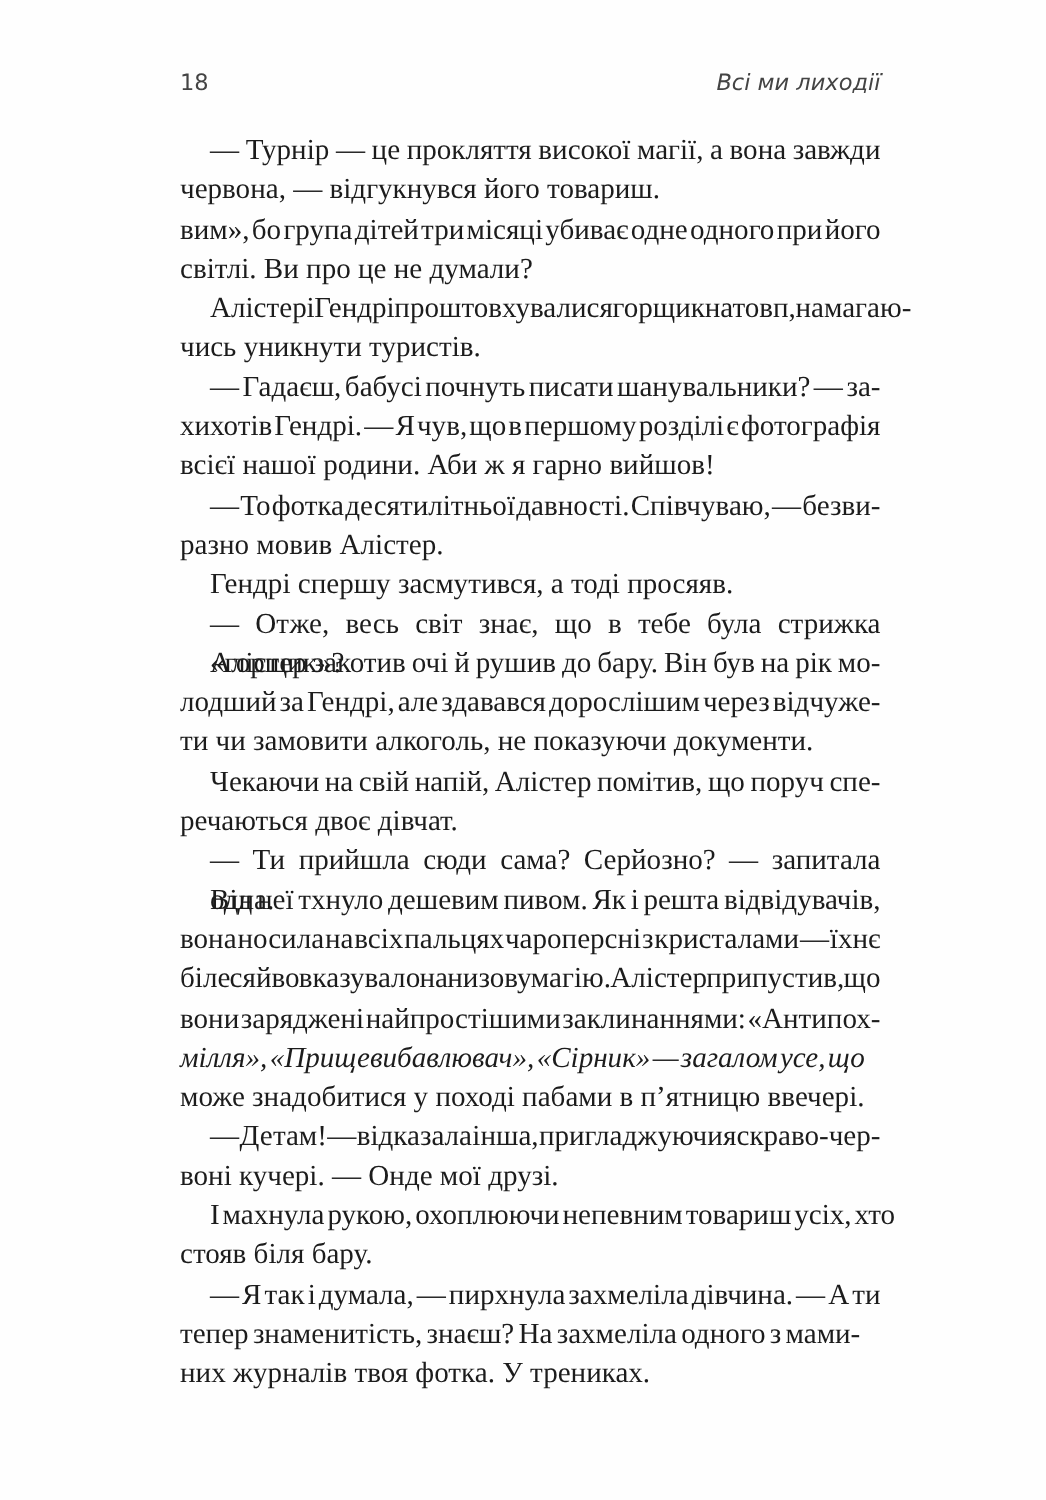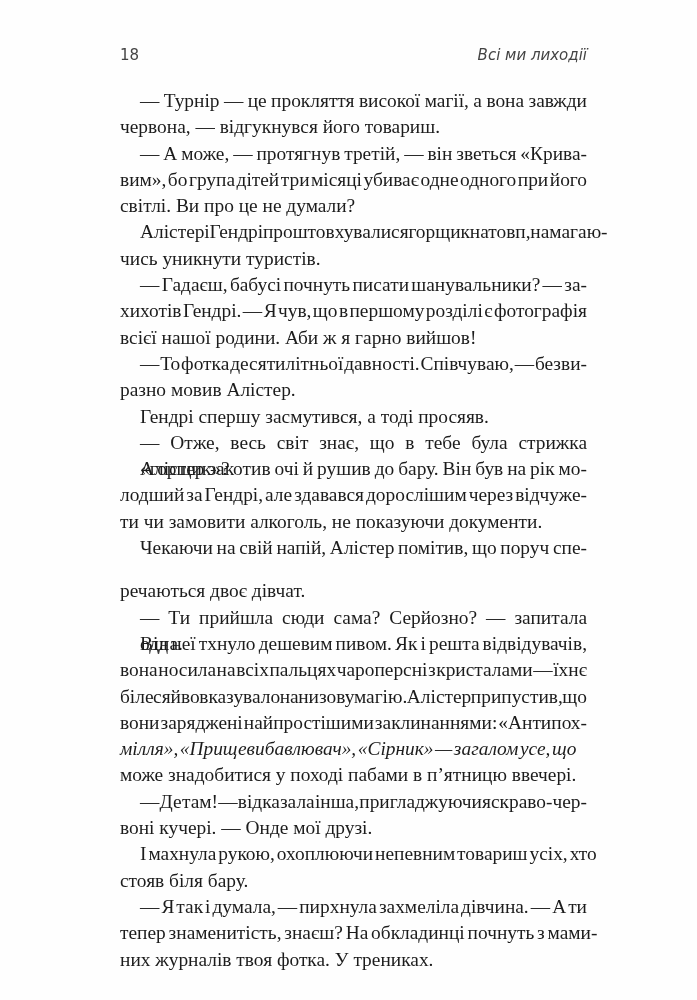--- a/index.html
+++ b/index.html
@@ -27,45 +27,44 @@
 <body>
 
 <div class="page">
   <div class="running-head">
     <span class="page-number">18</span>
     <span class="running-title">Всі ми лиходії</span>
   </div>
   <div class="body-text" id="body-text">
       <div class="line indent" style="white-space: normal; text-align-last: left;"><span style="white-space: nowrap; word-spacing: -0.446181px;">— Турнір — це прокляття високої магії, а вона завжди</span></div>
       <div class="line last" style="white-space: normal;">червона, — відгукнувся його товариш.</div>
-      <div class="line indent" style="white-space: normal; text-align-last: left;"><span style="white-space: nowrap; word-spacing: -0.949653px;">— А може, — протягнув третій, — він зветься «Крива-</span></div>
       <div class="line" style="white-space: normal; text-align-last: left;"><span style="white-space: nowrap; word-spacing: -3.33281px;">вим», бо група дітей три місяці убиває одне одного при його</span></div>
       <div class="line last" style="white-space: normal;">світлі. Ви про це не думали?</div>
       <div class="line indent" style="white-space: normal; text-align-last: left;"><span style="white-space: nowrap; word-spacing: -5.04688px;">Алістер і Гендрі проштовхувалися горщик натовп, намагаю-</span></div>
       <div class="line last" style="white-space: normal;">чись уникнути туристів.</div>
       <div class="line indent" style="white-space: normal; text-align-last: left;"><span style="white-space: nowrap; word-spacing: -2.55357px;">— Гадаєш, бабусі почнуть писати шанувальники? — за-</span></div>
       <div class="line" style="white-space: normal; text-align-last: left;"><span style="white-space: nowrap; word-spacing: -3.43281px;">хихотів Гендрі. — Я чув, що в першому розділі є фотографія</span></div>
       <div class="line last" style="white-space: normal;">всієї нашої родини. Аби ж я гарно вийшов!</div>
       <div class="line indent" style="white-space: normal; text-align-last: left;"><span style="white-space: nowrap; word-spacing: -4.02679px;">— То фотка десятилітньої давності. Співчуваю, — безви-</span></div>
       <div class="line last" style="white-space: normal;">разно мовив Алістер.</div>
       <div class="line indent last" style="white-space: normal;">Гендрі спершу засмутився, а тоді просяяв.</div>
       <div class="line indent last" style="white-space: normal;">— Отже, весь світ знає, що в тебе була стрижка «горщик»?</div>
       <div class="line indent" style="white-space: normal; text-align-last: left;"><span style="white-space: nowrap; word-spacing: -0.899148px;">Алістер закотив очі й рушив до бару. Він був на рік мо-</span></div>
       <div class="line" style="white-space: normal; text-align-last: left;"><span style="white-space: nowrap; word-spacing: -2.86384px;">лодший за Гендрі, але здавався дорослішим через відчуже-</span></div>
       <div class="line last" style="white-space: normal;">ти чи замовити алкоголь, не показуючи документи.</div>
       <div class="line indent" style="white-space: normal; text-align-last: left;"><span style="white-space: nowrap; word-spacing: -1.14062px;">Чекаючи на свій напій, Алістер помітив, що поруч спе-</span></div>
-      <div class="line last" style="white-space: normal; margin-top: 17px;">речаються двоє дівчат.</div>
+      <div class="line last" style="white-space: normal;">речаються двоє дівчат.</div>
       <div class="line indent last" style="white-space: normal;">— Ти прийшла сюди сама? Серйозно? — запитала одна.</div>
       <div class="line indent" style="white-space: normal; text-align-last: left;"><span style="white-space: nowrap; word-spacing: -1.72656px;">Від неї тхнуло дешевим пивом. Як і решта відвідувачів,</span></div>
       <div class="line" style="white-space: normal; text-align-last: left;"><span style="white-space: nowrap; word-spacing: -4.29861px;">вона носила на всіх пальцях чароперсні з кристалами — їхнє</span></div>
       <div class="line" style="white-space: normal; text-align-last: left;"><span style="white-space: nowrap; word-spacing: -5.30859px;">біле сяйво вказувало на низову магію. Алістер припустив, що</span></div>
       <div class="line" style="white-space: normal; text-align-last: left;"><span style="white-space: nowrap; word-spacing: -3.81641px;">вони заряджені найпростішими заклинаннями: «Антипох-</span></div>
       <div class="line" style="white-space: normal; text-align-last: left; font-style: italic;"><span style="white-space: nowrap; word-spacing: -3.30469px;">мілля», «Прищевибавлювач», «Сірник» — загалом усе, що</span></div>
       <div class="line last" style="white-space: normal;">може знадобитися у поході пабами в п’ятницю ввечері.</div>
       <div class="line indent" style="white-space: normal; text-align-last: left;"><span style="white-space: nowrap; word-spacing: -4.61607px;">— Де там! — відказала інша, пригладжуючи яскраво-чер-</span></div>
       <div class="line last" style="white-space: normal;">воні кучері. — Онде мої друзі.</div>
       <div class="line indent" style="white-space: normal; text-align-last: left;"><span style="white-space: nowrap; word-spacing: -2.91071px;">І махнула рукою, охоплюючи непевним товариш усіх, хто</span></div>
       <div class="line last" style="white-space: normal;">стояв біля бару.</div>
       <div class="line indent" style="white-space: normal; text-align-last: left;"><span style="white-space: nowrap; word-spacing: -2.83949px;">— Я так і думала, — пирхнула захмеліла дівчина. — А ти</span></div>
-      <div class="line" style="white-space: normal; text-align-last: left;"><span style="white-space: nowrap; word-spacing: -2.01786px;">тепер знаменитість, знаєш? На обкладинці почнуть з мами-</span></div>
+      <div class="line" style="white-space: normal; text-align-last: left;"><span style="white-space: nowrap; word-spacing: -2.01786px;">тепер знаменитість, знаєш? На захмеліла одного з мами-</span></div>
       <div class="line last" style="white-space: normal;">них журналів твоя фотка. У трениках.</div>
     </div>
 </div>
 
 </body></html>

